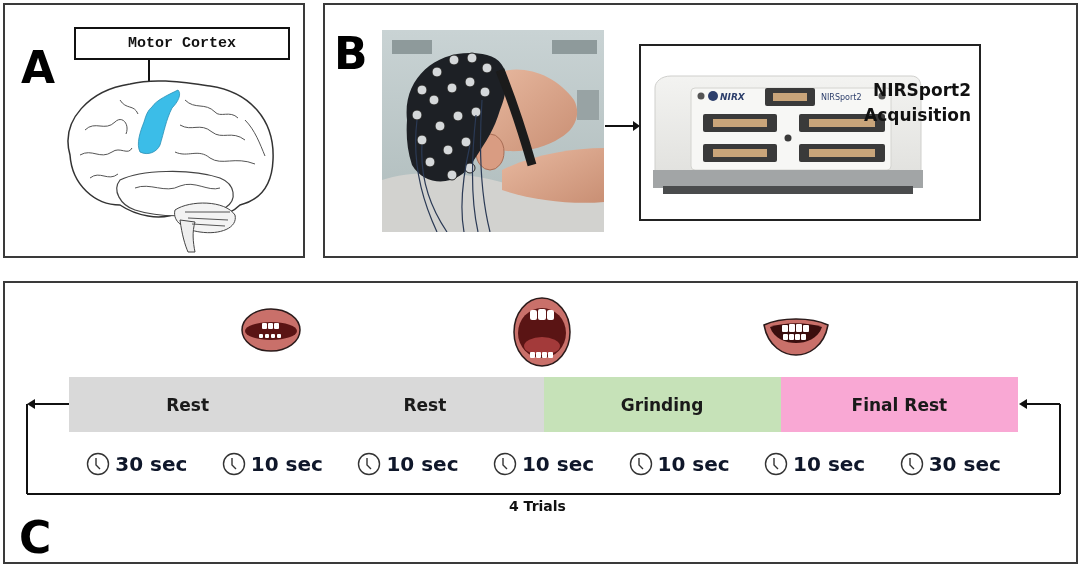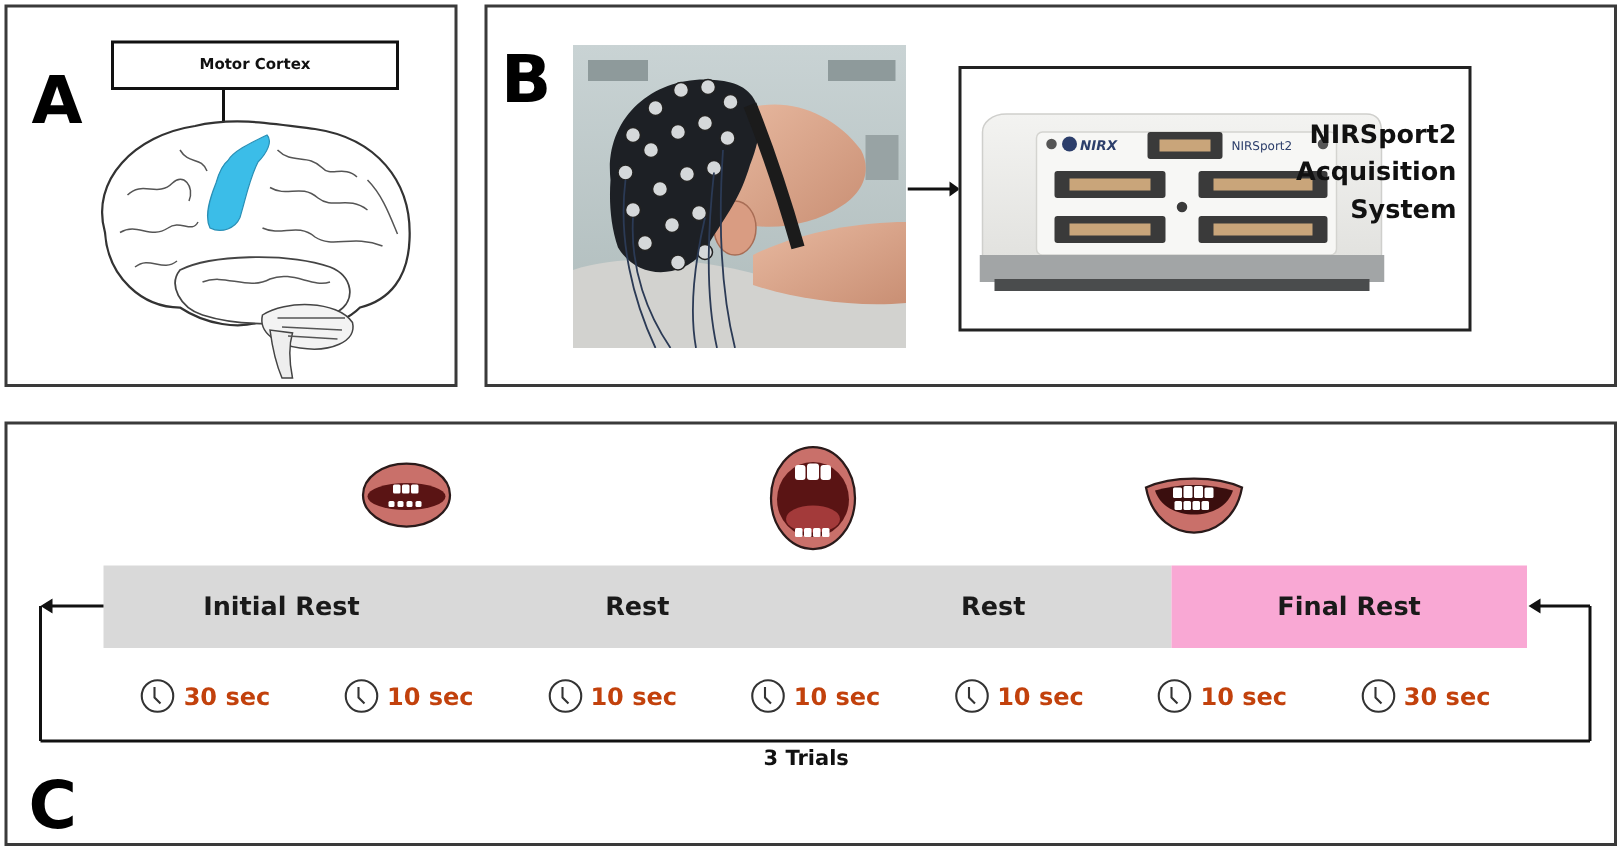--- a/index.html
+++ b/index.html
@@ -8,43 +8,43 @@
     .panel { position: absolute; border: 2px solid #3a3a3a; box-sizing: border-box; background: #fff; }
     #panel-a { left: 3px; top: 3px; width: 302px; height: 255px; }
     #panel-b { left: 323px; top: 3px; width: 755px; height: 255px; }
     #panel-c { left: 3px; top: 281px; width: 1075px; height: 283px; }
     .panel-letter { position: absolute; font-weight: bold; font-size: 44px; line-height: 1; color: #000; }
     #letter-a { left: 16px; top: 41px; }
     #letter-b { left: 9px; top: 27px; }
     #letter-c { left: 14px; top: 233px; }
 
     
-    #motor-label { position: absolute; left: 69px; top: 22px; width: 192px; height: 33px;
+    #motor-label { position: absolute; left: 69px; top: 22px; width: 216px; height: 33px;
                    border: 2px solid #111; box-sizing: border-box; background: #fff;
-                   font-weight: bold; font-size: 10px; display: flex; align-items: center; justify-content: center; }
+                   font-weight: bold; font-size: 15px; display: flex; align-items: center; justify-content: center; font-family: Liberation Mono, monospace; }
     #brain-svg { position: absolute; left: 55px; top: 55px; }
 
     
     #cap-photo { position: absolute; left: 57px; top: 25px; width: 222px; height: 202px; }
     #device-box { position: absolute; left: 314px; top: 39px; width: 342px; height: 177px;
                   border: 2px solid #222; box-sizing: border-box; background: #fff; }
     #device-svg { position: absolute; left: 12px; top: 22px; }
     #device-title { position: absolute; right: 8px; top: 32px; text-align: right;
                     font-weight: bold; font-size: 17px; line-height: 25px; }
     #device-title span { display: block; }
     #arrow-b { position: absolute; left: 280px; top: 114px; }
 
     
     #mouths { position: absolute; left: 0; top: 0; }
     #timeline { position: absolute; left: 64px; top: 94px; width: 949px; height: 55px; display: flex; }
     .seg { flex: 1; display: flex; align-items: center; justify-content: center;
            font-weight: bold; font-size: 17px; color: #1a1a1a; }
     #durations { position: absolute; left: 64px; top: 164px; width: 949px; height: 34px; display: flex; }
     .dur { flex: 1; display: flex; align-items: center; justify-content: center; gap: 5px; }
-    .dur-text { font-weight: bold; font-size: 16px; color: #c2410c; }
+    .dur-text { font-weight: bold; font-size: 20px; color: #0f172a; }
     #loop-svg { position: absolute; left: 0; top: 0; }
     #trials-label { position: absolute; left: 504px; top: 215px; font-weight: bold; font-size: 14px; }
   </style>
 </head>
 <body>
 
 <div class="panel" id="panel-a">
   <div class="panel-letter" id="letter-a">A</div>
   <div id="motor-label">
     <span>Motor Cortex</span>
@@ -177,21 +177,20 @@
         <rect x="50" y="76" width="74" height="18" rx="2"></rect>
         <rect x="60" y="81" width="54" height="8" fill="#c9a57a"></rect>
         <rect x="146" y="76" width="86" height="18" rx="2"></rect>
         <rect x="156" y="81" width="66" height="8" fill="#c9a57a"></rect>
         <circle cx="135" cy="70" r="3.5"></circle>
       </g>
     </svg>
     <div id="device-title">
       <span>NIRSport2</span>
       <span>Acquisition</span>
-      <span>System</span>
     </div>
   </div>
 </div>
 
 <div class="panel" id="panel-c">
   <div class="panel-letter" id="letter-c">C</div>
 
   <svg id="mouths" width="1075" height="95" viewBox="0 0 1075 95">
 
     <g transform="translate(266,47)">
@@ -228,27 +227,27 @@
         <rect x="7" y="-8" width="6" height="7" rx="1" fill="#fff"></rect>
       <rect x="-13" y="1" width="5" height="6" rx="1" fill="#fff"></rect>
         <rect x="-7" y="1" width="5" height="6" rx="1" fill="#fff"></rect>
         <rect x="-1" y="1" width="5" height="6" rx="1" fill="#fff"></rect>
         <rect x="5" y="1" width="5" height="6" rx="1" fill="#fff"></rect>
     </g>
   </svg>
 
   <div id="timeline">
       <div class="seg" style="background: rgb(217, 217, 217);">
-        <span>Initial Rest</span>
+        <span>Rest</span>
       </div>
       <div class="seg" style="background: rgb(217, 217, 217);">
         <span>Rest</span>
       </div>
-      <div class="seg" style="background: rgb(217, 217, 217);">
-        <span>Rest</span>
+      <div class="seg" style="background: rgb(198, 226, 184);">
+        <span>Grinding</span>
       </div>
       <div class="seg" style="background: #f9a8d4;">
         <span>Final Rest</span>
       </div>
     </div>
   <div id="durations">
       <div class="dur">
         <span style="display: inline-flex;">
           <svg width="24" height="24" viewBox="0 0 24 24">
             <circle cx="12" cy="12" r="10.5" fill="none" stroke="#333" stroke-width="1.4"></circle>
@@ -319,14 +318,14 @@
     <polygon points="22,121 30,116 30,126" fill="#111"></polygon>
     <line x1="22" y1="121" x2="22" y2="211" stroke="#111" stroke-width="2"></line>
 
     <line x1="22" y1="211" x2="1055" y2="211" stroke="#111" stroke-width="2"></line>
 
     <line x1="1055" y1="211" x2="1055" y2="121" stroke="#111" stroke-width="2"></line>
     <line x1="1055" y1="121" x2="1020" y2="121" stroke="#111" stroke-width="2"></line>
     <polygon points="1014,121 1022,116 1022,126" fill="#111"></polygon>
   </svg>
 
-  <div id="trials-label">3 Trials</div>
+  <div id="trials-label">4 Trials</div>
 </div>
 
 </body></html>

